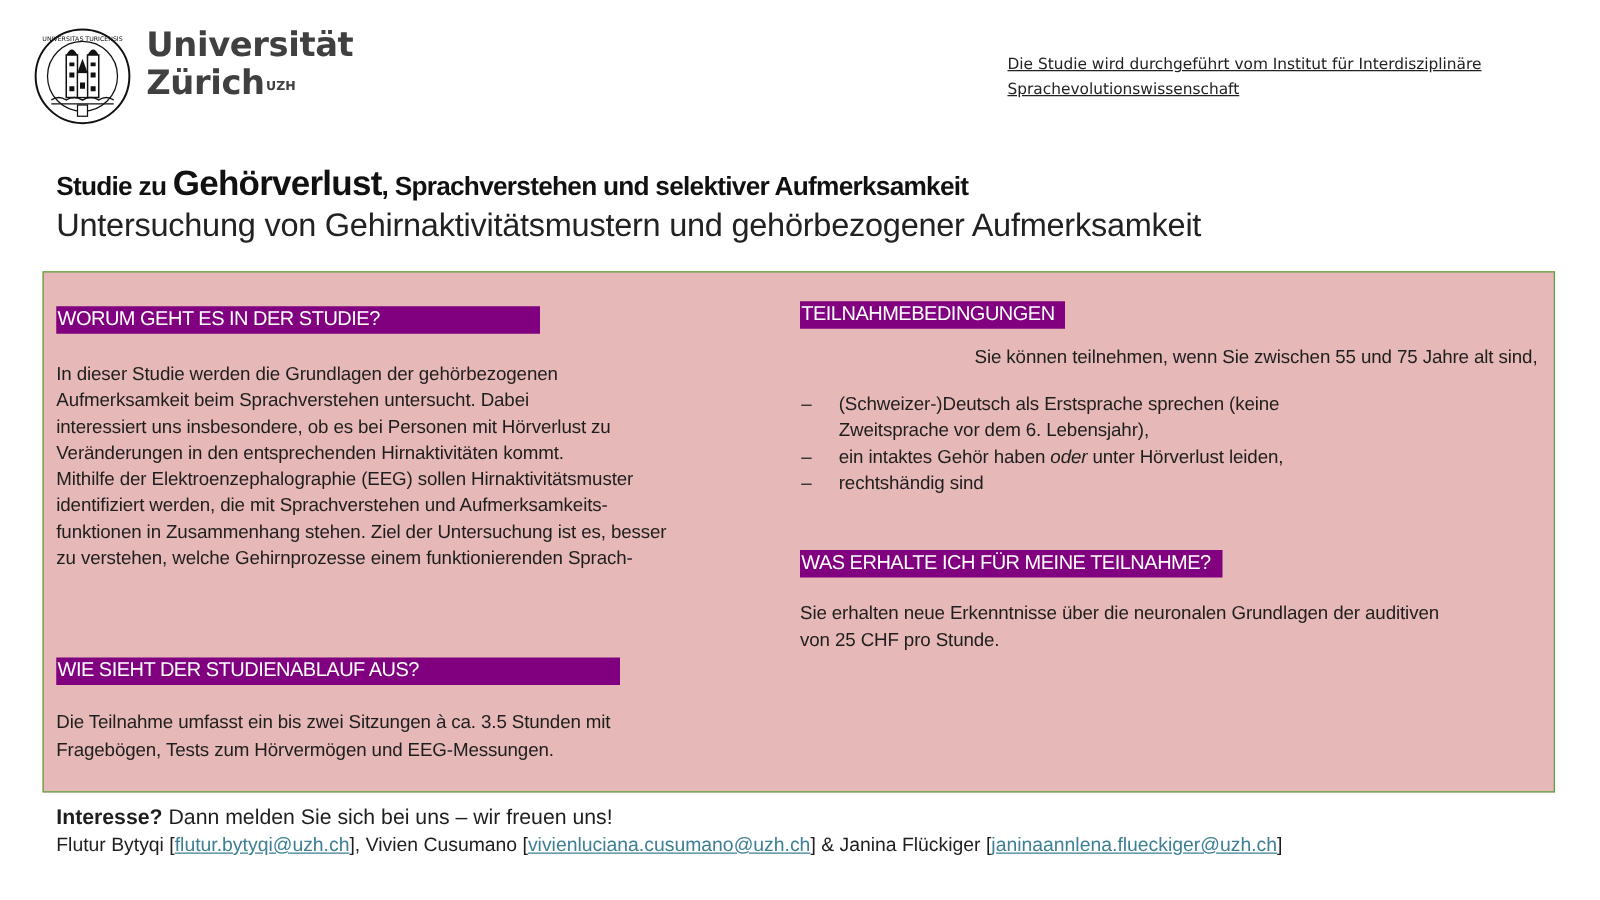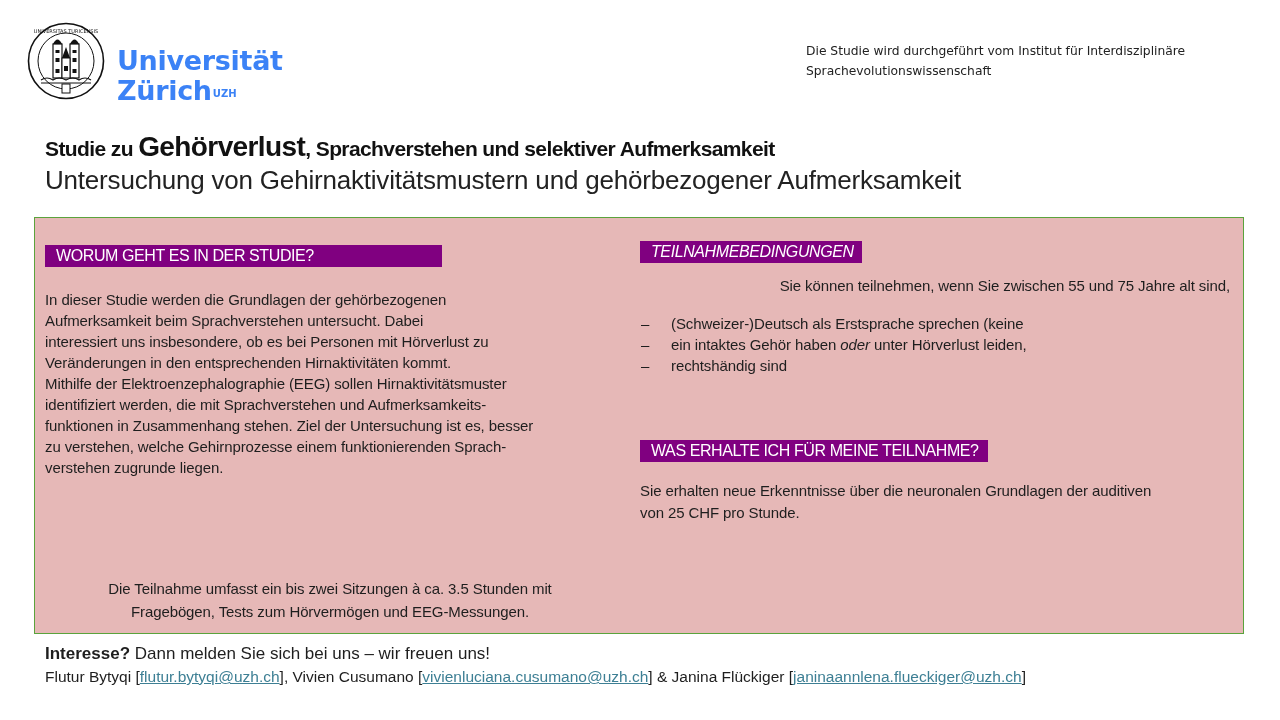--- a/index.html
+++ b/index.html
@@ -7,46 +7,46 @@
       width: 1280px; height: 720px; position: relative; overflow: hidden;
       background: #ffffff; color: #1a1a1a;
       font-family: "Liberation Sans", "DejaVu Sans", sans-serif;
     }
     .abs { position: absolute; }
 
     
     #logo { left: 27px; top: 22px; width: 240px; height: 82px; }
     #seal { left: 0; top: 0; width: 78px; height: 78px; }
     #uni-name {
-      left: 90px; top: 24px; font-family: "DejaVu Sans", sans-serif; font-weight: bold;
-      font-size: 27px; line-height: 30px; color: #3b82f6; letter-spacing: -0.3px;
+      left: 90px; top: 0; font-family: "DejaVu Sans", sans-serif; font-weight: bold;
+      font-size: 27px; line-height: 30px; color: #404040; letter-spacing: -0.3px;
     }
     #uni-name sup { font-size: 10px; vertical-align: top; position: relative; top: 3px; margin-left: 1px; letter-spacing: 0; }
 
     #institute {
       left: 806px; top: 41px; width: 430px; font-size: 13px; line-height: 20px; color: #222;
-      font-family: "DejaVu Sans", sans-serif; font-size: 12.3px;
+      font-family: "DejaVu Sans", sans-serif; font-size: 12.3px; text-decoration: underline;
     }
 
     #title {
       left: 45px; top: 131px; font-size: 21px; font-weight: bold; letter-spacing: -0.6px; color: #111;
     }
     #title .big { font-size: 28px; }
     #subtitle {
       left: 45px; top: 165px; font-size: 26px; color: #222; letter-spacing: -0.2px;
     }
 
     
     #info-box {
       left: 34px; top: 217px; width: 1208px; height: 415px;
       background: #e6b8b7; border: 1px solid #5aa33c;
     }
     .sec-head {
       position: absolute; background: #800080; color: #ffffff;
-      font-size: 16px; line-height: 22px; height: 22px; padding-left: 11px;
+      font-size: 16px; line-height: 22px; height: 22px; padding-left: 1px;
       letter-spacing: -0.4px; white-space: nowrap;
     }
     .body-text {
       position: absolute; font-size: 15px; line-height: 21px; color: #1e1e1e;
       font-family: "Liberation Sans", sans-serif; letter-spacing: -0.1px;
     }
     .body-text p { margin: 0; }
 
     #list { position: absolute; left: 606px; top: 95px; width: 560px; margin: 0; padding: 0; list-style: none; }
     #list li { position: relative; padding-left: 30px; font-size: 15px; line-height: 21px; }
@@ -100,34 +100,35 @@
   <div class="sec-head" style="left:10px; top:27px; width:386px;">WORUM GEHT ES IN DER STUDIE?</div>
   <div class="body-text" style="left:10px; top:71px; width:570px;">
     <p>In dieser Studie werden die Grundlagen der gehörbezogenen</p>
     <p>Aufmerksamkeit beim Sprachverstehen untersucht. Dabei</p>
     <p>interessiert uns insbesondere, ob es bei Personen mit Hörverlust zu</p>
     <p>Veränderungen in den entsprechenden Hirnaktivitäten kommt.</p>
     <p>Mithilfe der Elektroenzephalographie (EEG) sollen Hirnaktivitätsmuster</p>
     <p>identifiziert werden, die mit Sprachverstehen und Aufmerksamkeits-</p>
     <p>funktionen in Zusammenhang stehen. Ziel der Untersuchung ist es, besser</p>
     <p>zu verstehen, welche Gehirnprozesse einem funktionierenden Sprach-</p>
-    <p>verstehen zugrunde liegen.</p>
   </div>
 
-  <div class="body-text" style="left:10px; top:359px; width:570px; line-height:23px;text-align:center;">
+  <div class="sec-head" style="left:10px; top:308px; width:450px;">WIE SIEHT DER STUDIENABLAUF AUS?</div>
+  <div class="body-text" style="left:10px; top:348px; width:570px; line-height:23px;">
     <p>Die Teilnahme umfasst ein bis zwei Sitzungen à ca. 3.5 Stunden mit</p>
     <p>Fragebögen, Tests zum Hörvermögen und EEG-Messungen.</p>
   </div>
 
-  <div class="sec-head" style="left:605px; top:23px; width:211px;font-style:italic;">TEILNAHMEBEDINGUNGEN</div>
+  <div class="sec-head" style="left:605px; top:23px; width:211px;">TEILNAHMEBEDINGUNGEN</div>
   <div class="body-text" style="left:605px; top:57px; width:590px;text-align:right;">Sie können teilnehmen, wenn Sie zwischen 55 und 75 Jahre alt sind,</div>
   <ul id="list" class="body-text">
     <li>
       <span class="dash">–</span>
       <span>(Schweizer-)Deutsch als Erstsprache sprechen (keine</span><br>
+      <span>Zweitsprache vor dem 6. Lebensjahr),</span>
     </li>
     <li>
       <span class="dash">–</span>
       <span>ein intaktes Gehör haben </span><em>oder</em><span> unter Hörverlust leiden,</span>
     </li>
     <li>
       <span class="dash">–</span>
       <span>rechtshändig sind</span>
     </li>
   </ul>

